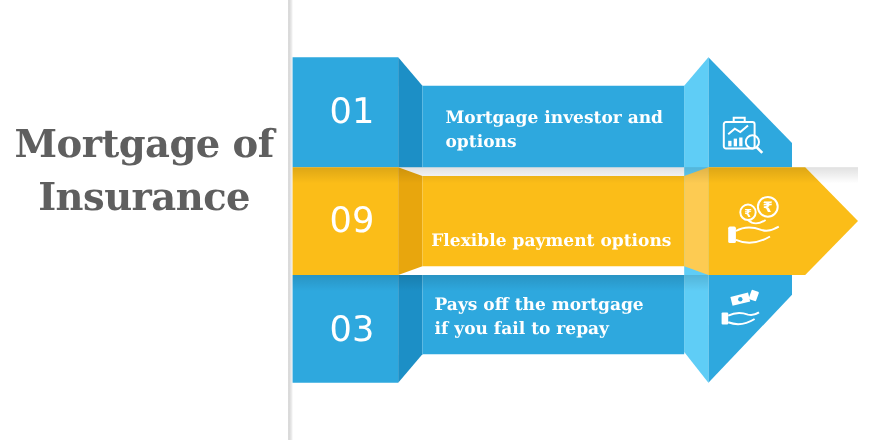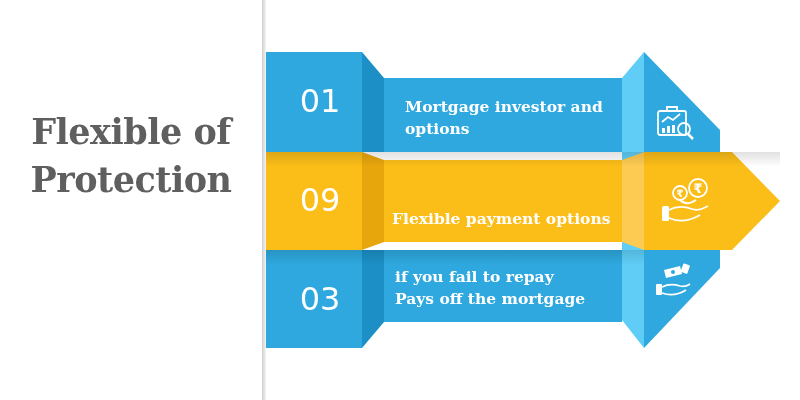--- a/index.html
+++ b/index.html
@@ -9,22 +9,22 @@
   .divider{position:absolute;left:262px;top:0;width:4px;height:400px;background:linear-gradient(90deg,#cfcfcf,#f4f4f4);}
   svg.art{position:absolute;left:0;top:0;}
   .num{position:absolute;color:#ffffff;font-family:"DejaVu Sans",sans-serif;font-size:32px;font-weight:normal;width:116px;text-align:center;}
   .txt{position:absolute;color:#ffffff;font-family:"DejaVu Serif",serif;font-weight:bold;font-size:15.5px;line-height:22px;}
   .icon{position:absolute;}
 </style>
 </head>
 <body>
 
 <div class="title">
-  <div>Flexible of</div>
-  <div>Protection</div>
+  <div>Mortgage of</div>
+  <div>Insurance</div>
 </div>
 
 <div class="divider"></div>
 
 <svg class="art" width="800" height="400" viewBox="0 0 800 400">
   <defs>
     <linearGradient id="shade" x1="0" y1="0" x2="0" y2="1">
       <stop offset="0" stop-color="#000" stop-opacity="0.12"></stop>
       <stop offset="0.15" stop-color="#000" stop-opacity="0"></stop>
     </linearGradient>
@@ -59,22 +59,22 @@
 <div class="num" style="left:262px;top:280px;">03</div>
 
 <div class="txt" style="left:405px;top:96px;">
   <div>Mortgage investor and</div>
   <div>options</div>
 </div>
 <div class="txt" style="left:392px;top:195px;margin-top:13px;">
   <div>Flexible payment options</div>
 </div>
 <div class="txt" style="left:395px;top:266px;">
+  <div>Pays off the mortgage</div>
   <div>if you fail to repay</div>
-  <div>Pays off the mortgage</div>
 </div>
 
 <svg class="icon" style="left:655px;top:104px;" width="44" height="40" viewBox="0 0 44 40">
   <g fill="none" stroke="#fff" stroke-width="1.8">
     <rect x="3" y="7" width="28" height="24" rx="2"></rect>
     <path d="M12 7 V3 H22 V7"></path>
     <polyline points="7,18 13,13 18,16 25,10"></polyline>
     <circle cx="29" cy="25" r="6"></circle>
     <line x1="33" y1="30" x2="38" y2="35" stroke-width="2.5"></line>
   </g>

